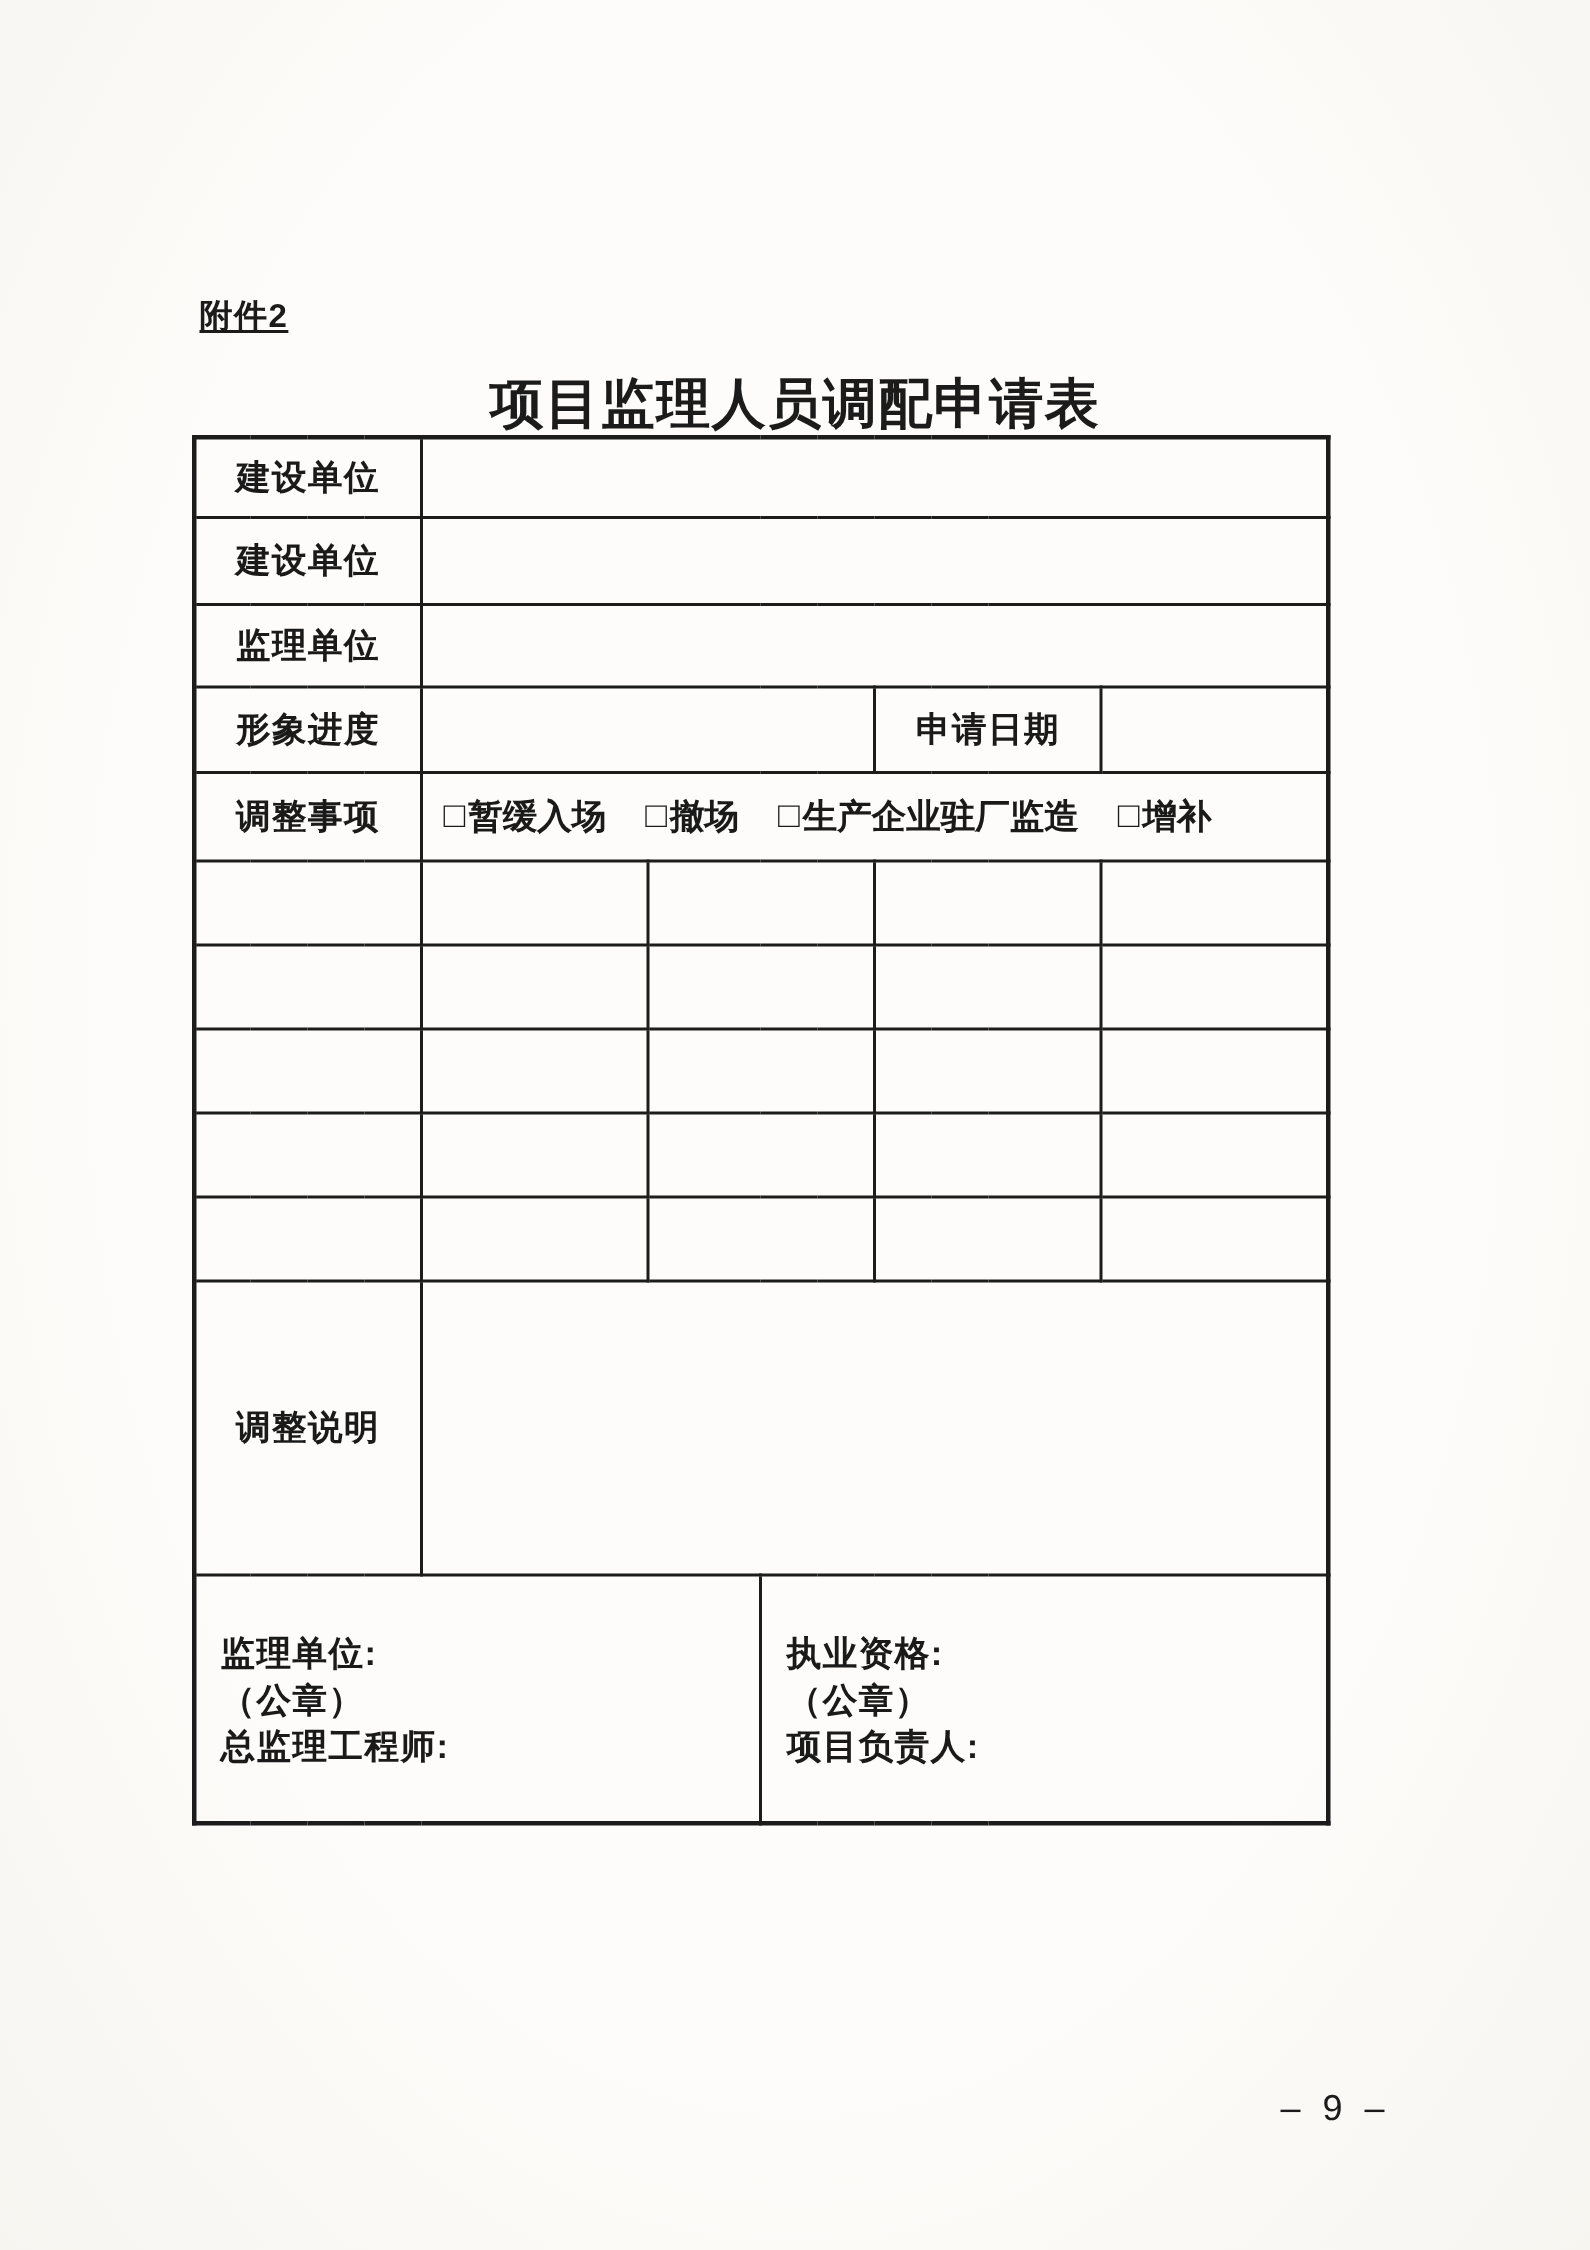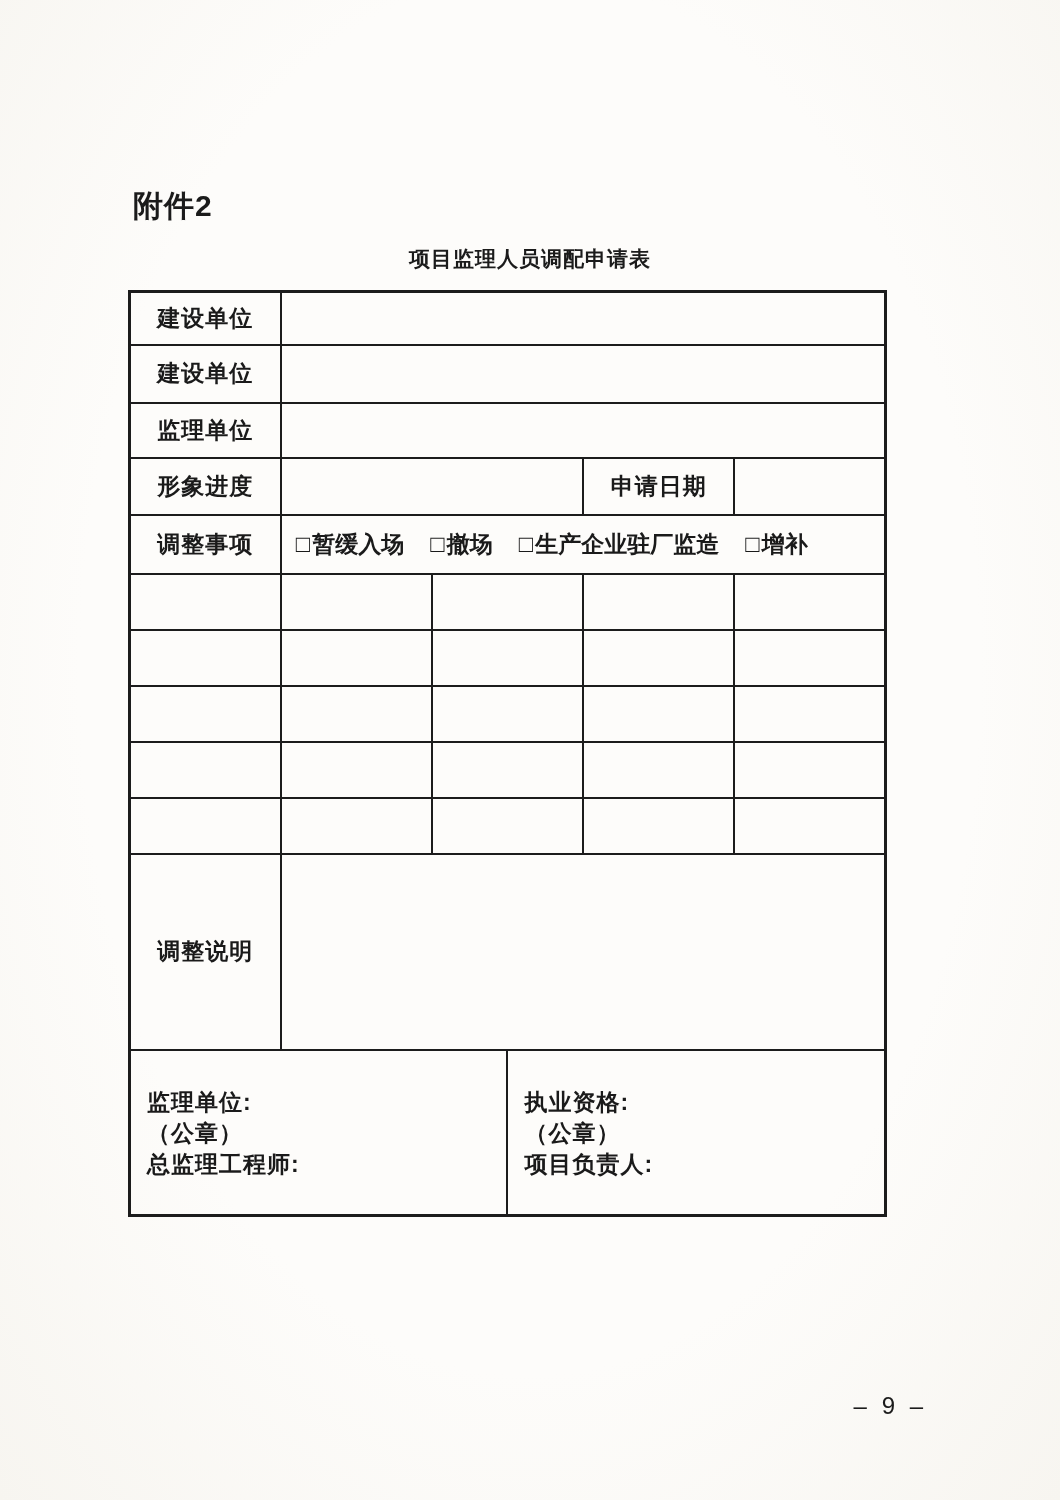--- a/index.html
+++ b/index.html
@@ -12,32 +12,33 @@
     position: relative;
     width: 1060px;
     height: 1500px;
     background: radial-gradient(ellipse at 50% 45%, #fdfcfa 60%, #f7f5f0 100%);
     color: #1b1b1b;
     overflow: hidden;
   }
   .attachment-label {
     position: absolute;
     left: 133px;
-    top: 186px;
-    font-size: 30px;
+    top: 196px;
+    font-size: 22px;
     font-weight: 700;
     letter-spacing: 1px;
+    text-decoration: underline;
   }
   .form-title {
     position: absolute;
     left: 0;
     top: 245px;
     width: 1060px;
     text-align: center;
-    font-size: 21px;
+    font-size: 36px;
     font-weight: 700;
     letter-spacing: 1px;
   }
   table.form-table {
     position: absolute;
     left: 128px;
     top: 290px;
     width: 759px;
     border-collapse: collapse;
     table-layout: fixed;

